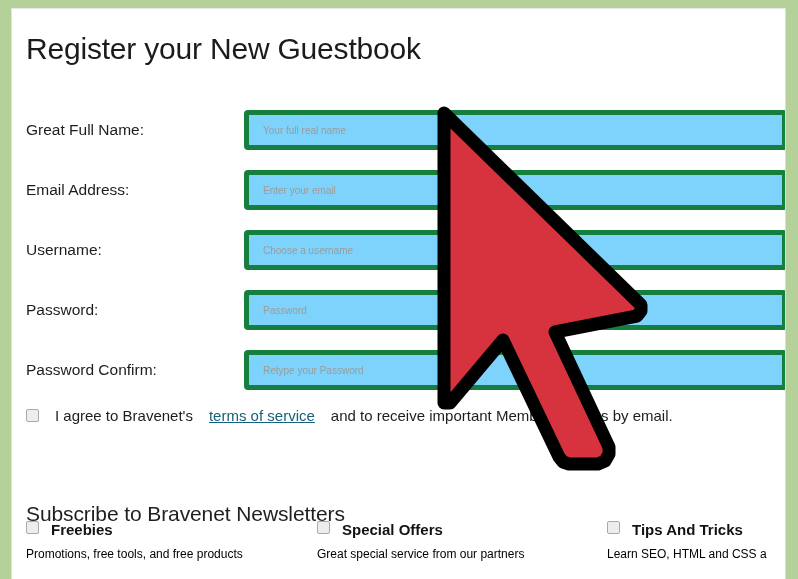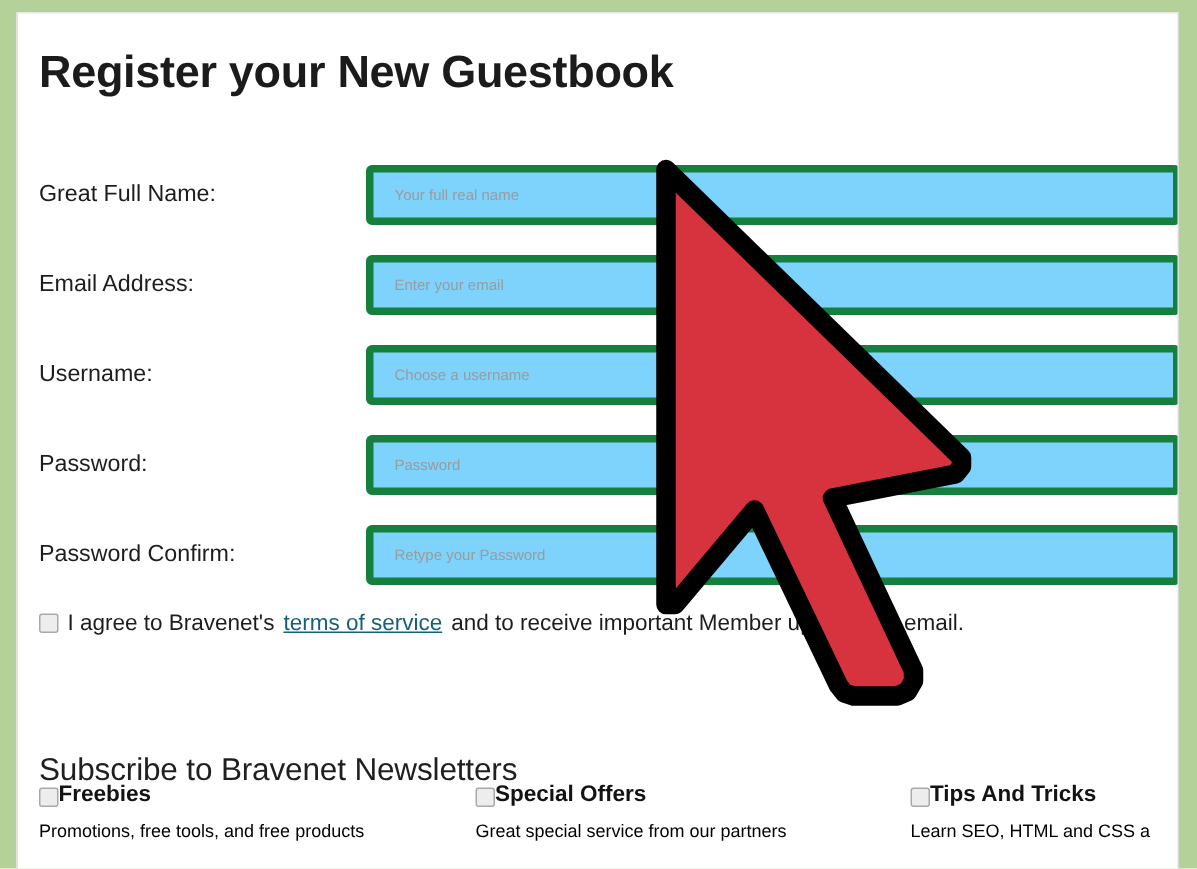--- a/index.html
+++ b/index.html
@@ -28,21 +28,21 @@
     border-right: 1px solid #dcdcdc;
     overflow: hidden;
   }
 
   
   .page-title {
     position: absolute;
     left: 14px;
     top: 23px;
     font-size: 30px;
-    font-weight: 700;
+    font-weight: 400;
     color: #1b1b1b;
     letter-spacing: -0.2px;
     white-space: nowrap;
   }
   .section-title {
     position: absolute;
     left: 14px;
     top: 453px;
     font-size: 21px;
     font-weight: 400;
@@ -101,40 +101,40 @@
     flex: 0 0 auto;
   }
 
   
   .terms-row {
     position: absolute;
     left: 14px;
     top: 398px;
     display: flex;
     align-items: center;
-    gap: 6px;
+    gap: 16px;
     font-size: 15px;
     color: #1d1d1d;
     white-space: nowrap;
   }
   .terms-link {
     color: #15607a;
     text-decoration: underline;
     cursor: pointer;
   }
 
   
   .news-col {
     position: absolute;
     top: 512px;
   }
   .news-head {
     display: flex;
-    align-items: flex-end;
-    gap: 0;
+    align-items: flex-start;
+    gap: 12px;
     font-size: 15px;
     font-weight: bold;
     color: #131313;
     white-space: nowrap;
   }
   .news-desc {
     margin-top: 9px;
     font-size: 12px;
     color: #000000;
     white-space: nowrap;

